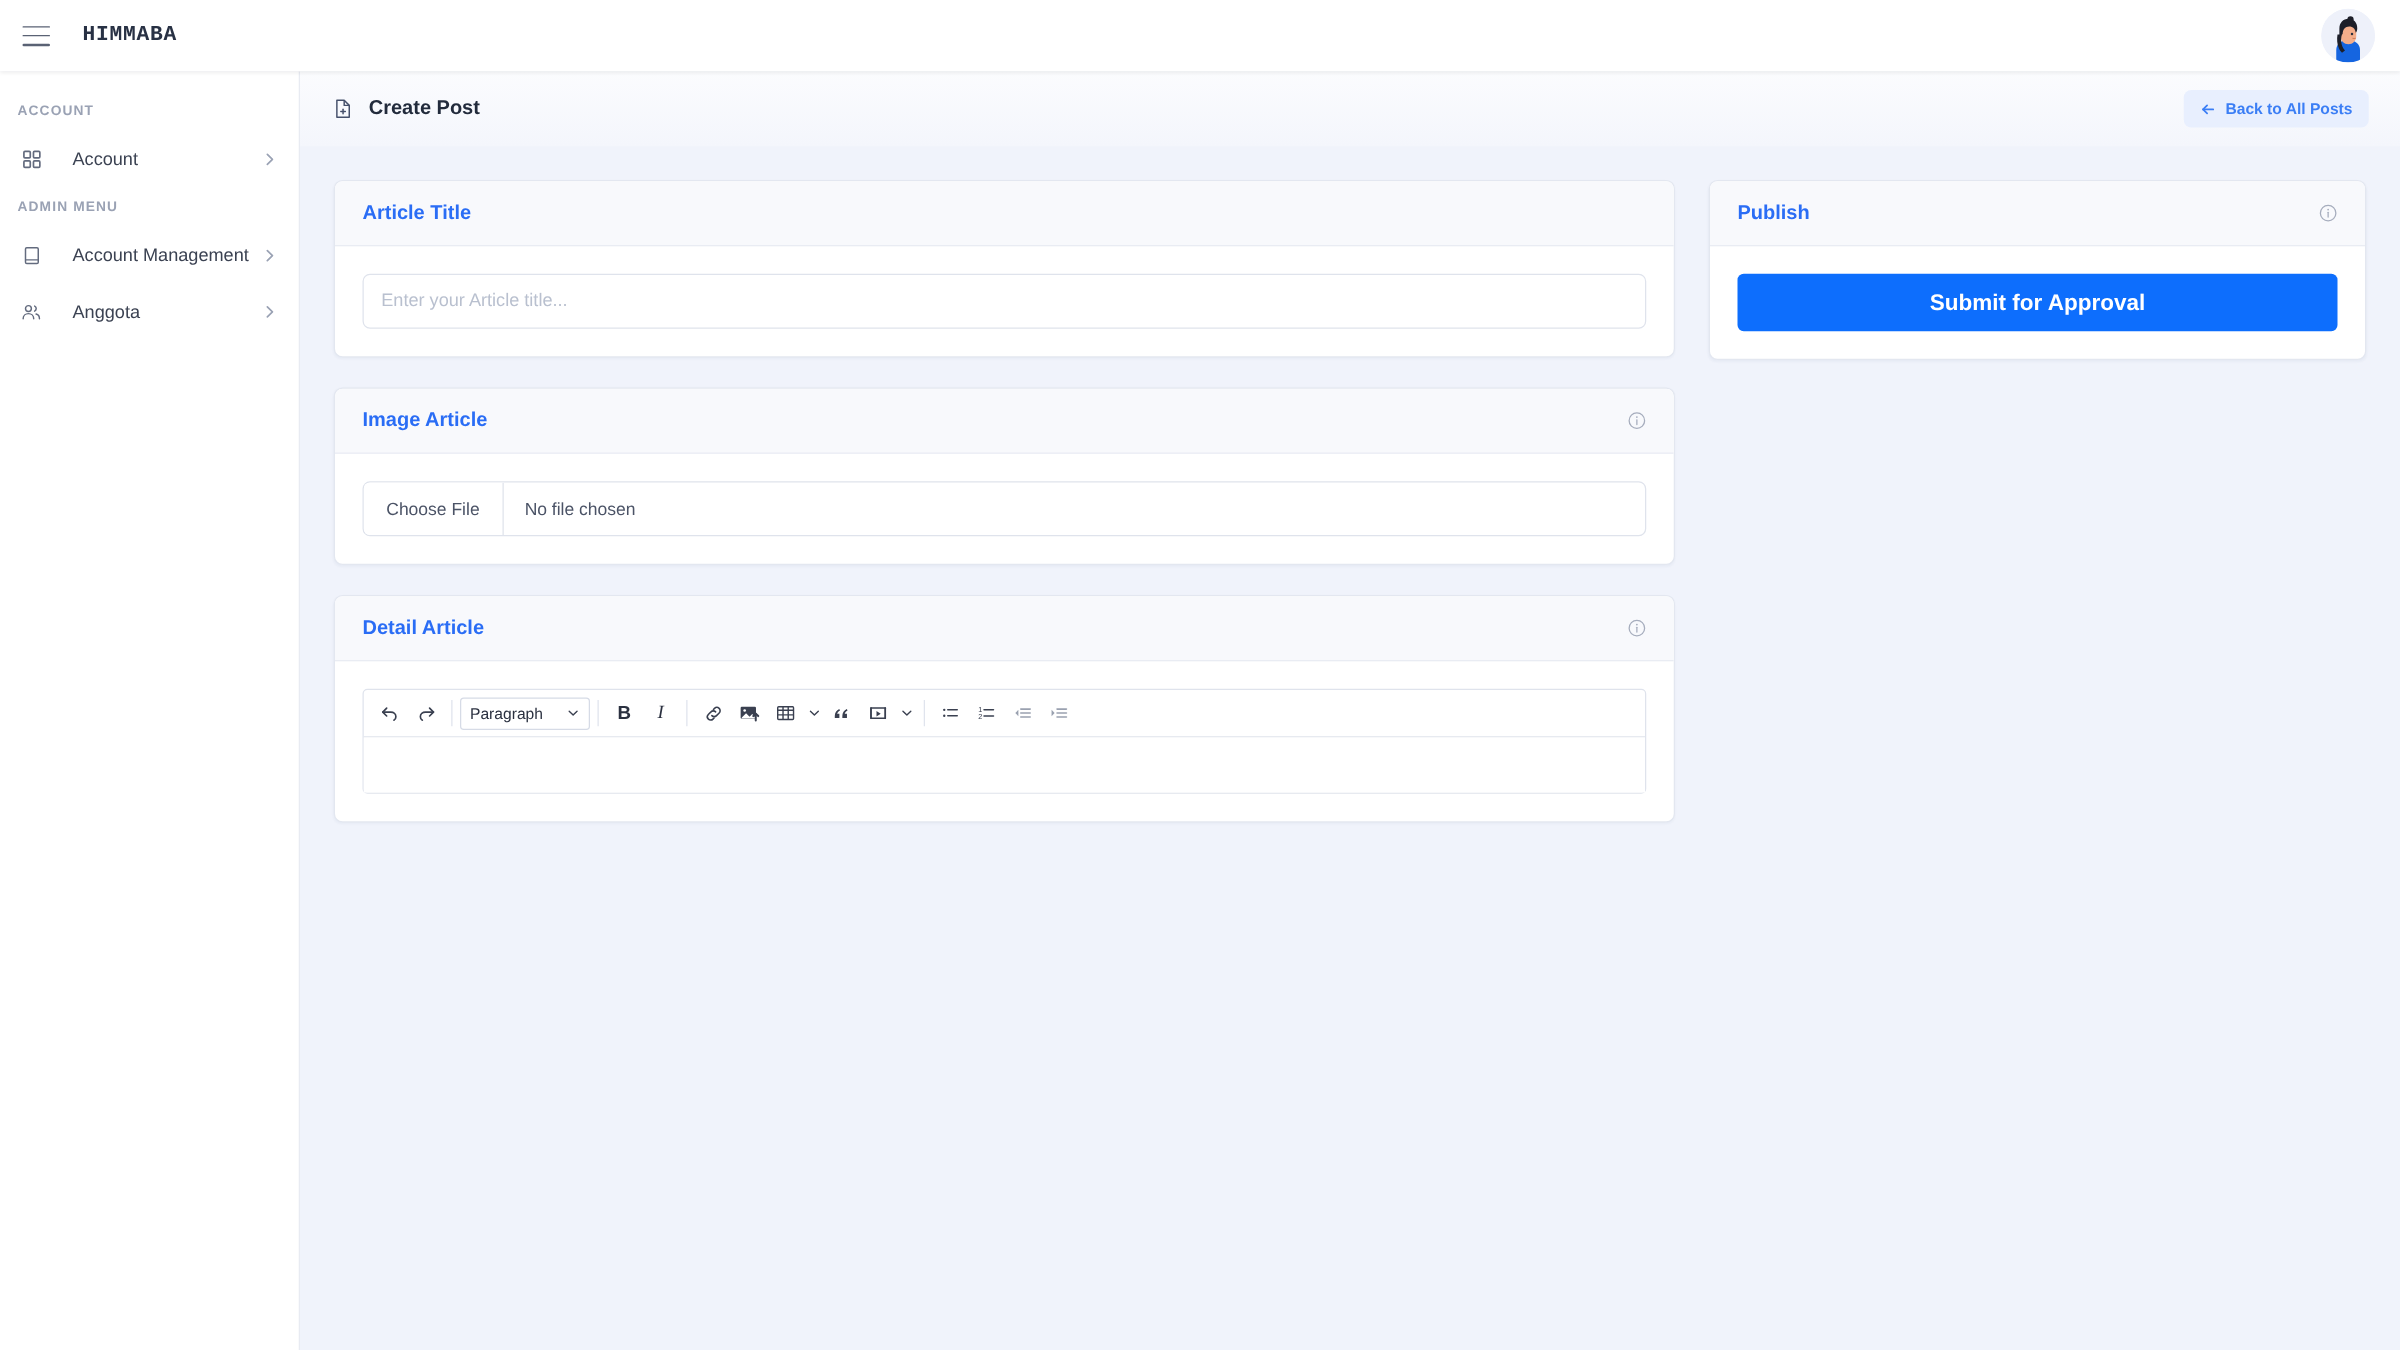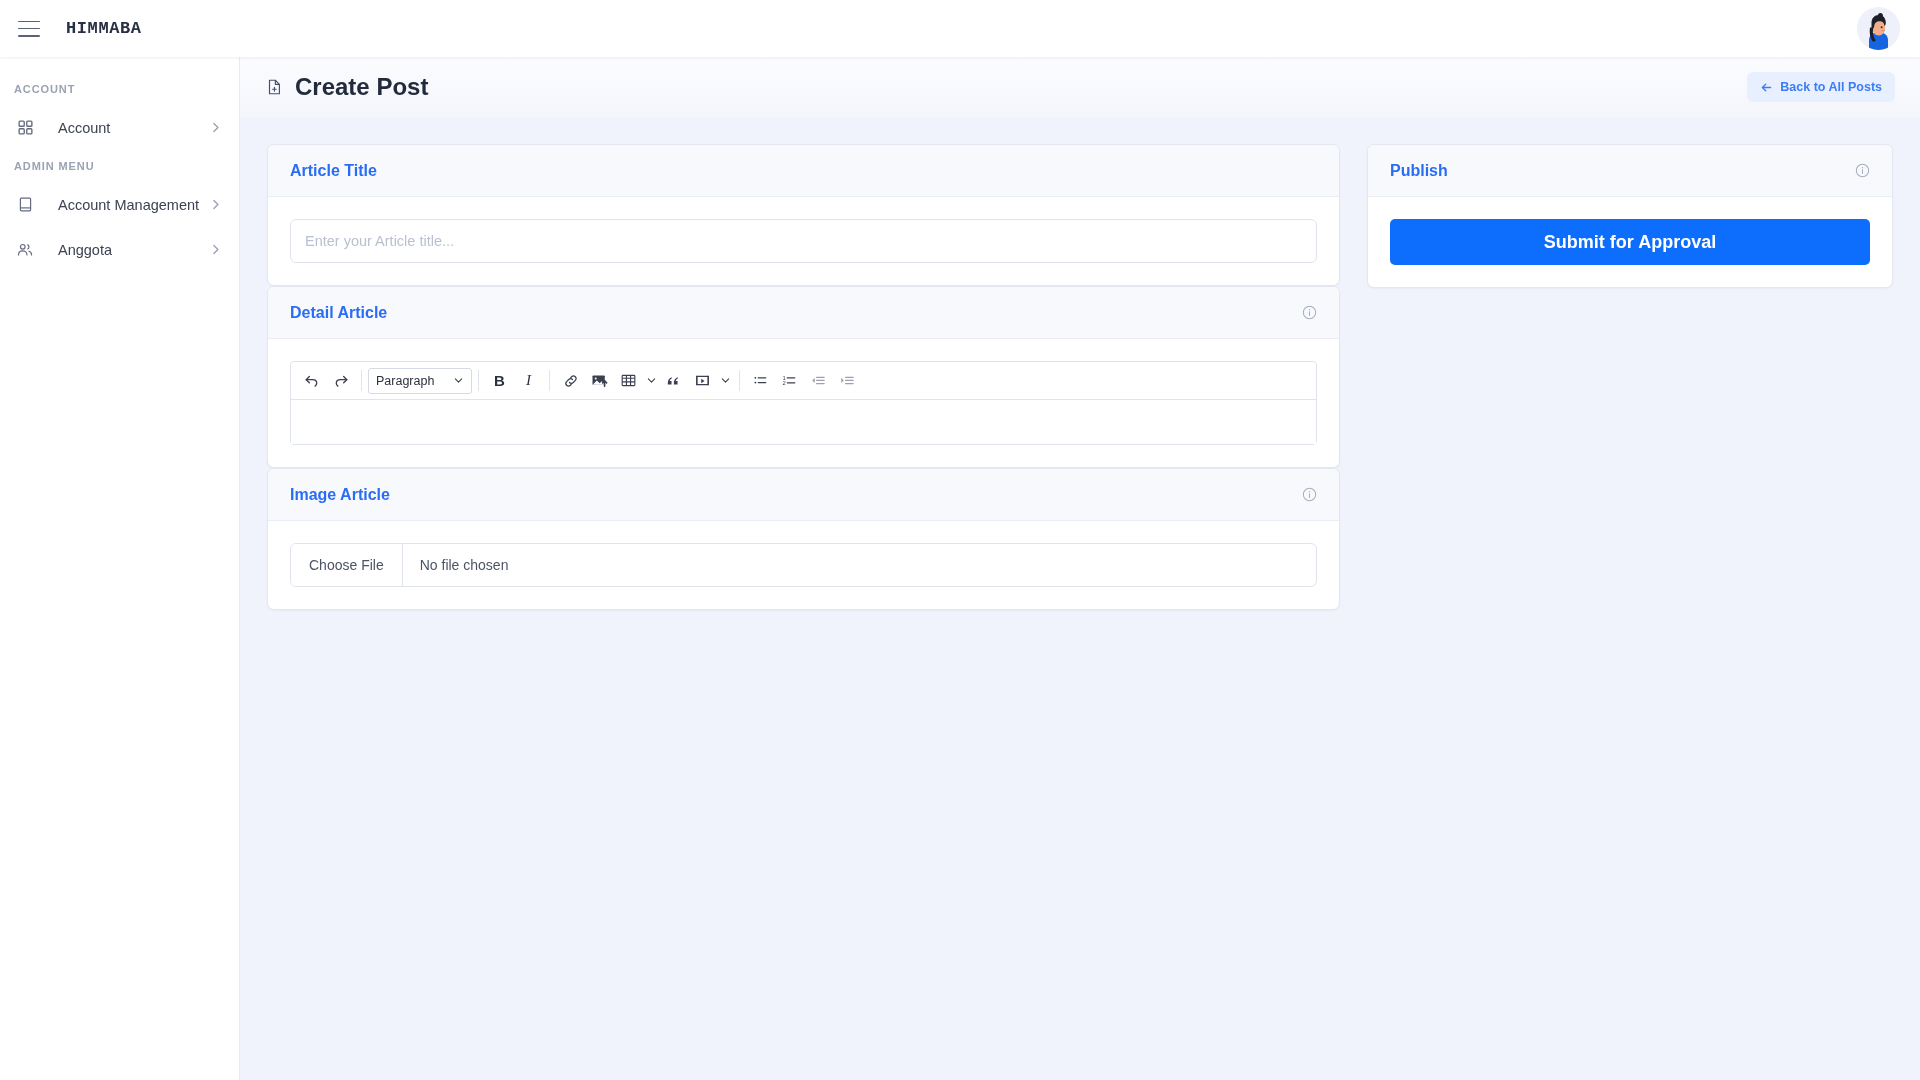--- a/index.html
+++ b/index.html
@@ -63,41 +63,41 @@
   .page-head {
     position: absolute; top: 57px; left: 240px;
     width: 1680px; height: 60px;
     background: linear-gradient(180deg,#fbfcfe 0%, #f4f6fc 100%);
     display: flex; align-items: center;
     z-index: 10;
   }
   .page-title {
     display: flex; align-items: center; gap: 11px;
     margin-left: 25px;
-    font-size: 24px; font-weight: bold; color: #222b3c;
+    font-size: 16px; font-weight: bold; color: #222b3c;
   }
   .title-ico { width: 19px; height: 19px; color: #45506b; display:flex; }
   .back-btn {
     position: absolute; right: 25px;
     display: flex; align-items: center; gap: 7px;
     height: 30px; padding: 0 13px;
     background: #e8effe; border: none; border-radius: 6px;
     color: #3b7ef5; font-size: 12.5px; font-weight: bold;
     font-family: "Liberation Sans", sans-serif;
     cursor: pointer; white-space: nowrap;
   }
 
   
   .main {
     position: absolute; top: 117px; left: 240px;
     width: 1680px; height: 963px;
     padding: 27px 27px 0 27px;
     display: flex; gap: 27px; align-items: flex-start;
   }
-  .col-left { width: 1075px; display: flex; flex-direction: column; }
+  .col-left { width: 1075px; display: flex; flex-direction: column; gap: 24px; }
   .col-right { width: 527px; }
 
   .card {
     background: #ffffff;
     border: 1px solid #e3e7f0;
     border-radius: 7px;
     box-shadow: 0 1px 2px rgba(30,45,90,.04);
     overflow: hidden;
   }
   .card-head {
@@ -274,20 +274,39 @@
 <div class="main">
 
   <div class="col-left">
 
     <div class="card">
       <div class="card-head">
         <span class="card-title">Article Title</span>
       </div>
       <div class="card-body">
         <input class="text-input" type="text" placeholder="Enter your Article title..." style="">
+      </div>
+    </div>
+
+    <div class="card">
+      <div class="card-head">
+        <span class="card-title">Image Article</span>
+        <span class="info-ico">
+          <svg width="15" height="15" viewBox="0 0 16 16" fill="none" stroke="currentColor" stroke-width="1.1">
+            <circle cx="8" cy="8" r="6.6"></circle>
+              <line x1="8" y1="7.3" x2="8" y2="11.3" stroke-linecap="round"></line>
+            <circle cx="8" cy="5" r=".75" fill="currentColor" stroke="none"></circle>
+          </svg>
+        </span>
+      </div>
+      <div class="card-body">
+        <div class="file-row">
+          <span class="file-btn">Choose File</span>
+          <span class="file-name">No file chosen</span>
+        </div>
       </div>
     </div>
 
     <div class="card">
       <div class="card-head">
         <span class="card-title">Detail Article</span>
         <span class="info-ico">
           <svg width="15" height="15" viewBox="0 0 16 16" fill="none" stroke="currentColor" stroke-width="1.1">
             <circle cx="8" cy="8" r="6.6"></circle>
               <line x1="8" y1="7.3" x2="8" y2="11.3" stroke-linecap="round"></line>
@@ -425,39 +444,20 @@
                 <path d="M2.4 6.2L5 8.9L2.4 11.6z" fill="#9aa1b0" stroke="none"></path>
               </svg>
             </button>
 
           </div>
           <div class="ed-content"></div>
         </div>
       </div>
     </div>
 
-    <div class="card">
-      <div class="card-head">
-        <span class="card-title">Image Article</span>
-        <span class="info-ico">
-          <svg width="15" height="15" viewBox="0 0 16 16" fill="none" stroke="currentColor" stroke-width="1.1">
-            <circle cx="8" cy="8" r="6.6"></circle>
-              <line x1="8" y1="7.3" x2="8" y2="11.3" stroke-linecap="round"></line>
-            <circle cx="8" cy="5" r=".75" fill="currentColor" stroke="none"></circle>
-          </svg>
-        </span>
-      </div>
-      <div class="card-body">
-        <div class="file-row">
-          <span class="file-btn">Choose File</span>
-          <span class="file-name">No file chosen</span>
-        </div>
-      </div>
-    </div>
-
   </div>
 
   <div class="col-right">
     <div class="card">
       <div class="card-head">
         <span class="card-title">Publish</span>
         <span class="info-ico">
           <svg width="15" height="15" viewBox="0 0 16 16" fill="none" stroke="currentColor" stroke-width="1.1">
             <circle cx="8" cy="8" r="6.6"></circle>
               <line x1="8" y1="7.3" x2="8" y2="11.3" stroke-linecap="round"></line>

